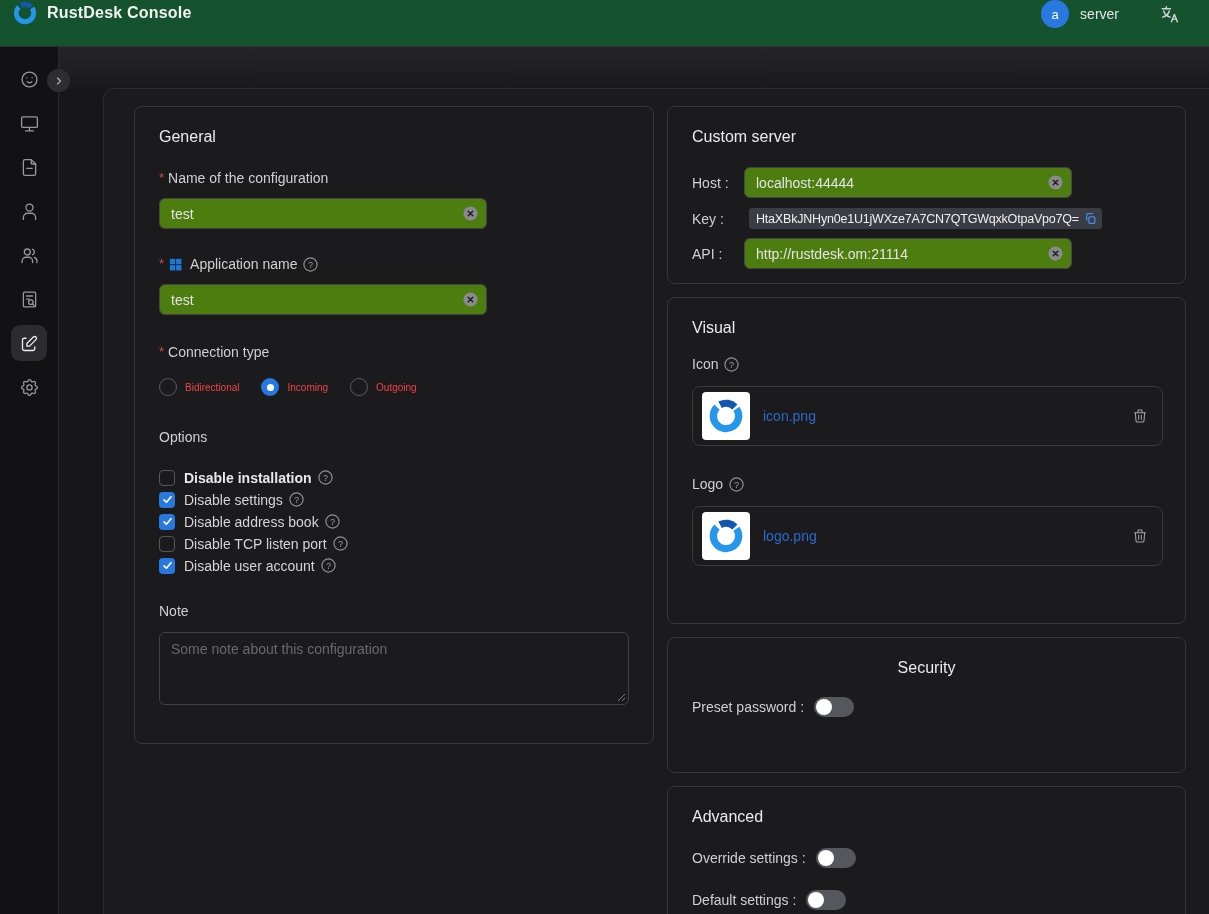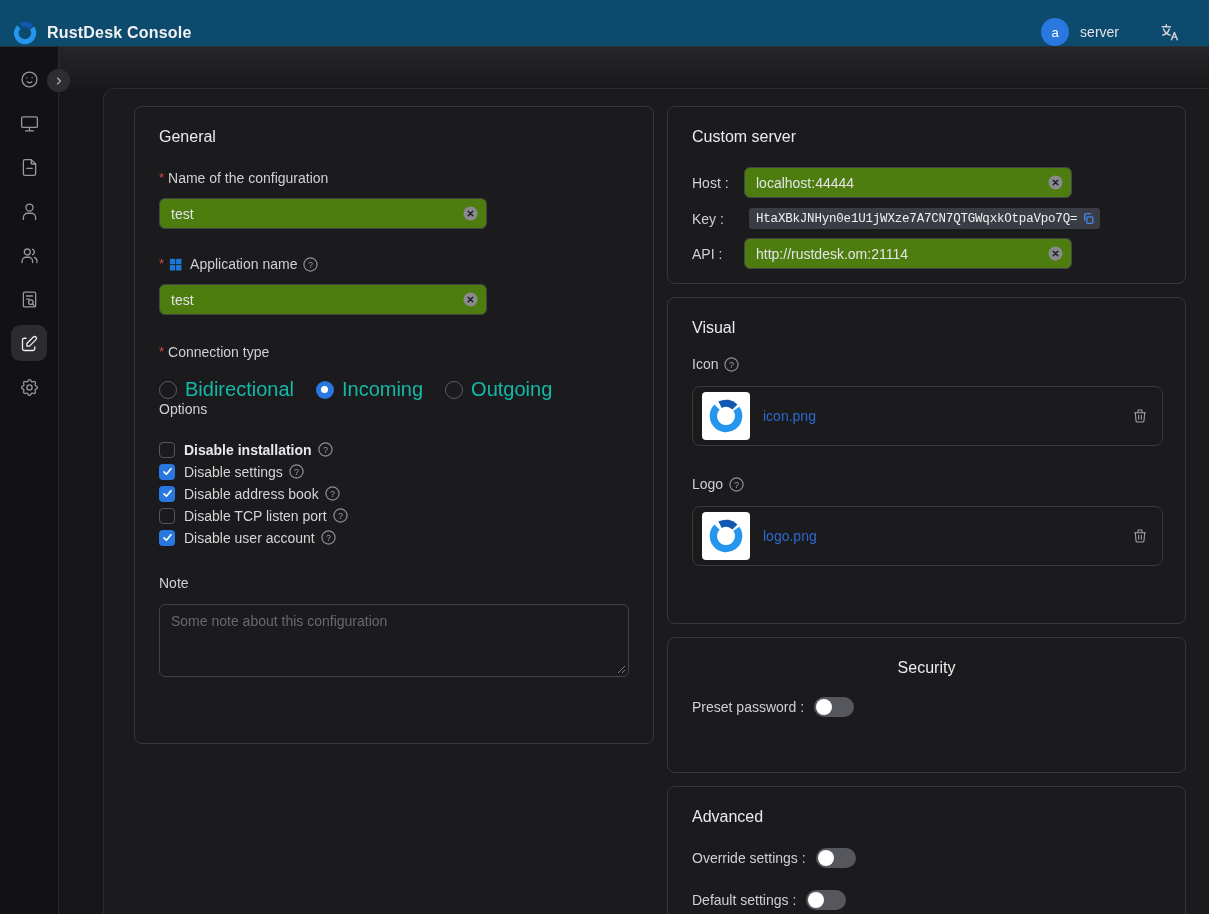--- a/index.html
+++ b/index.html
@@ -4,22 +4,22 @@
 <style>
   * { margin:0; padding:0; box-sizing:border-box; }
   html,body { width:1209px; height:914px; overflow:hidden; }
   body {
     font-family:"Liberation Sans", sans-serif;
     background:#17171a; color:#d6d6d9; position:relative;
   }
   
   .header {
     position:absolute; left:0; top:0; width:100%; height:47px;
-    background:#0c4a6e; border-bottom:1px solid #2e2e32;
-    display:flex; align-items:flex-end; padding:0 28px 0 12px; z-index:30;
+    background:#14532d; border-bottom:1px solid #2e2e32;
+    display:flex; align-items:flex-start; padding:0 28px 0 12px; z-index:30;
   }
   .brand { display:flex; align-items:center; gap:9px; }
   .brand-title { font-size:16px; font-weight:700; color:#f2f2f3; letter-spacing:.2px; }
   .header-right { margin-left:auto; display:flex; align-items:center; }
   .avatar {
     width:28px; height:28px; border-radius:50%; background:#2878e0; color:#fff;
     display:flex; align-items:center; justify-content:center; font-size:13px;
   }
   .username { margin-left:11px; font-size:14px; color:#e4e4e6; }
   .translate-btn { margin-left:40px; display:flex; align-items:center; cursor:pointer; }
@@ -83,21 +83,21 @@
   .radio-item { display:flex; align-items:center; gap:8px; cursor:pointer; }
   .radio {
     width:18px; height:18px; border-radius:50%; border:1.5px solid #5a5a60;
     position:relative; flex:none;
   }
   .radio.selected { border:none; background:#2878e0; }
   .radio.selected::after {
     content:""; position:absolute; left:5.5px; top:5.5px; width:7px; height:7px;
     border-radius:50%; background:#fff;
   }
-  .radio-label { font-size:20px; color:#14b8a6; }
+  .radio-label { font-size:10px; color:#ef4444; }
   
   .cb-row { display:flex; align-items:center; height:17px; margin-bottom:5px;text-align:center; }
   .cb {
     width:16px; height:16px; border-radius:4px; border:1.5px solid #56565c;
     margin-right:9px; flex:none; display:flex; align-items:center; justify-content:center;
     cursor:pointer; background:transparent;
   }
   .cb svg { display:none; }
   .cb.checked { background:#2878e0; border:none; }
   .cb.checked svg { display:block; }
@@ -113,21 +113,21 @@
   .ta-wrap textarea::placeholder { color:#68686e; }
   .resize-handle { position:absolute; right:3px; bottom:3px; }
   ::placeholder { color:#68686e; }
   
   .cs-row { display:flex; align-items:center; }
   .cs-label { width:52px; font-size:14px; color:#d0d0d3; flex:none; }
   .key-chip {
     display:inline-flex; align-items:center; background:#3a3d43; border-radius:3px;
     padding:2px 5px 2px 7px; margin-left:5px; height:21px;
   }
-  .key-text { font-family:Liberation Mono, monospace; font-size:12.5px; color:#f0f0f2; letter-spacing:-0.2px; }
+  .key-text { font-family:Liberation Sans, sans-serif; font-size:12.5px; color:#f0f0f2; letter-spacing:-0.2px; }
   .copy-btn { margin-left:5px; display:flex; cursor:pointer; }
   
   .file-box {
     width:471px; height:60px; border:1px solid #3a3a3e; border-radius:8px;
     display:flex; align-items:center; padding:0 14px 0 9px;
   }
   .thumb {
     width:48px; height:48px; background:#fff; border-radius:4px;
     display:flex; align-items:center; justify-content:center; flex:none;
   }
@@ -141,21 +141,21 @@
     position:relative; cursor:pointer; flex:none;
   }
   .toggle::after {
     content:""; position:absolute; left:2px; top:2px; width:16px; height:16px;
     border-radius:50%; background:#fff;
   }
   
   .mt-11{margin-top:11px}.mt-12{margin-top:12px}.mt-13{margin-top:13px}.mt-17{margin-top:17px}
   .mt-18{margin-top:18px}.mt-19{margin-top:19px}.mt-20{margin-top:20px}.mt-21{margin-top:21px}
   .mt-22{margin-top:22px}.mt-23{margin-top:23px}.mt-27{margin-top:27px}.mt-29{margin-top:29px}
-  .mt-30{margin-top:30px}.mt-33{}
+  .mt-30{margin-top:30px}.mt-33{margin-top:33px}
 </style>
 </head>
 <body>
 
 <div class="header">
   <div class="brand">
     <svg width="26" height="26" viewBox="0 0 24 24">
       <g transform="rotate(-35 12 12)" fill="none">
         <circle cx="12" cy="12" r="8" stroke="#2496ed" stroke-width="4.6" stroke-dasharray="36 14.3"></circle>
         <circle cx="12" cy="12" r="8" stroke="#1258b0" stroke-width="4.6" stroke-dasharray="10 40.3" stroke-dashoffset="-38.5"></circle>

